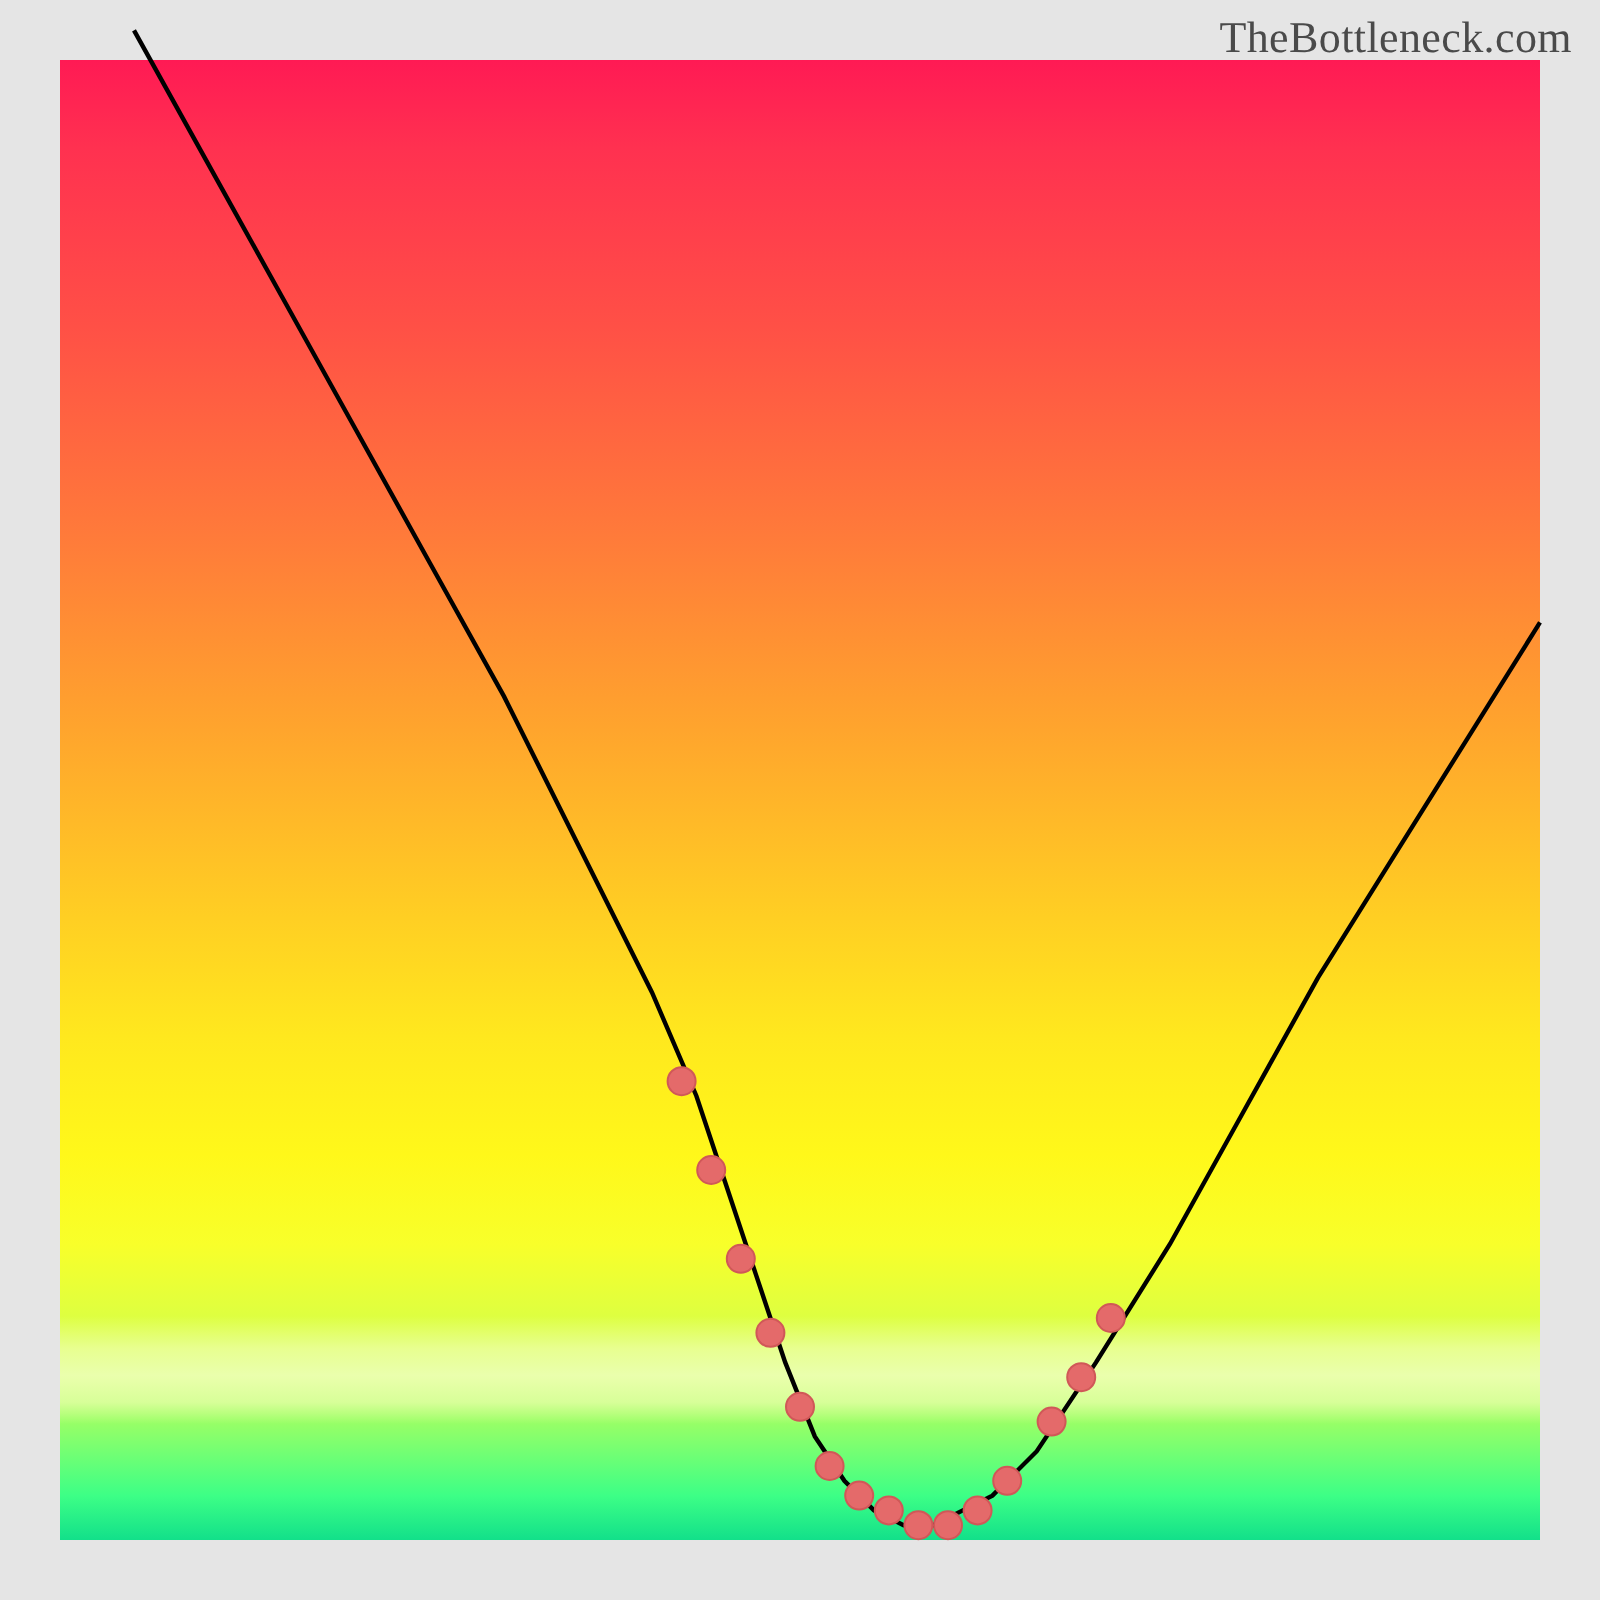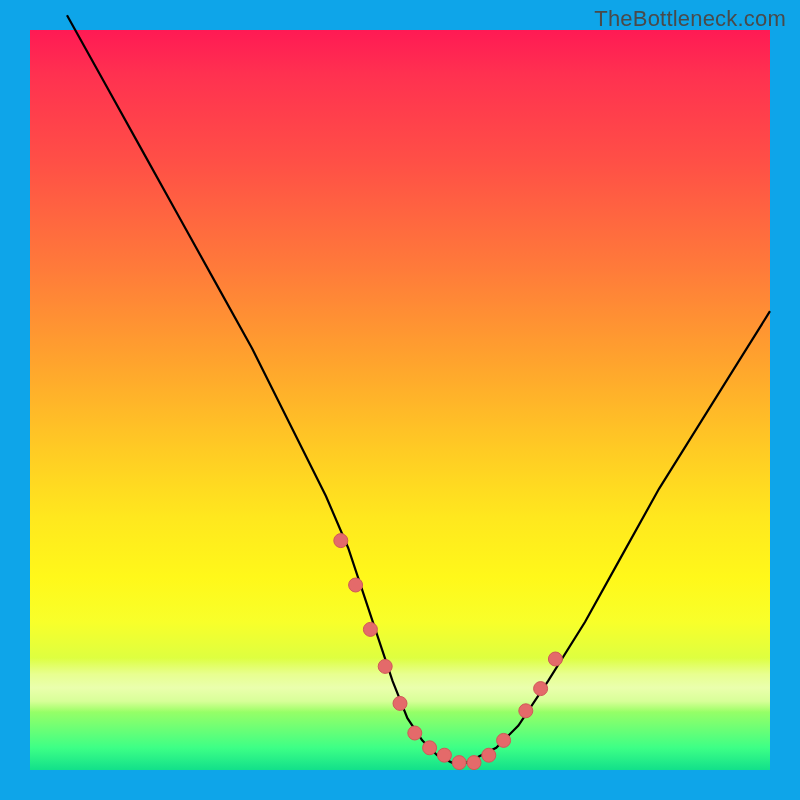--- a/index.html
+++ b/index.html
@@ -8,21 +8,22 @@
     width: 800px;
     height: 800px;
     overflow: hidden;
     background: #000;
     font-family: Arial, Helvetica, sans-serif;
   }
   .frame {
     position: relative;
     width: 800px;
     height: 800px;
-    background: #0ea5e9;
+    background: #e5e5e5;
+    font-family: Liberation Serif, serif;
   }
   .watermark {
     position: absolute;
     top: 6px;
     right: 14px;
     color: #4a4a4a;
     font-size: 22px;
     font-weight: 500;
     letter-spacing: 0.2px;
     z-index: 5;

